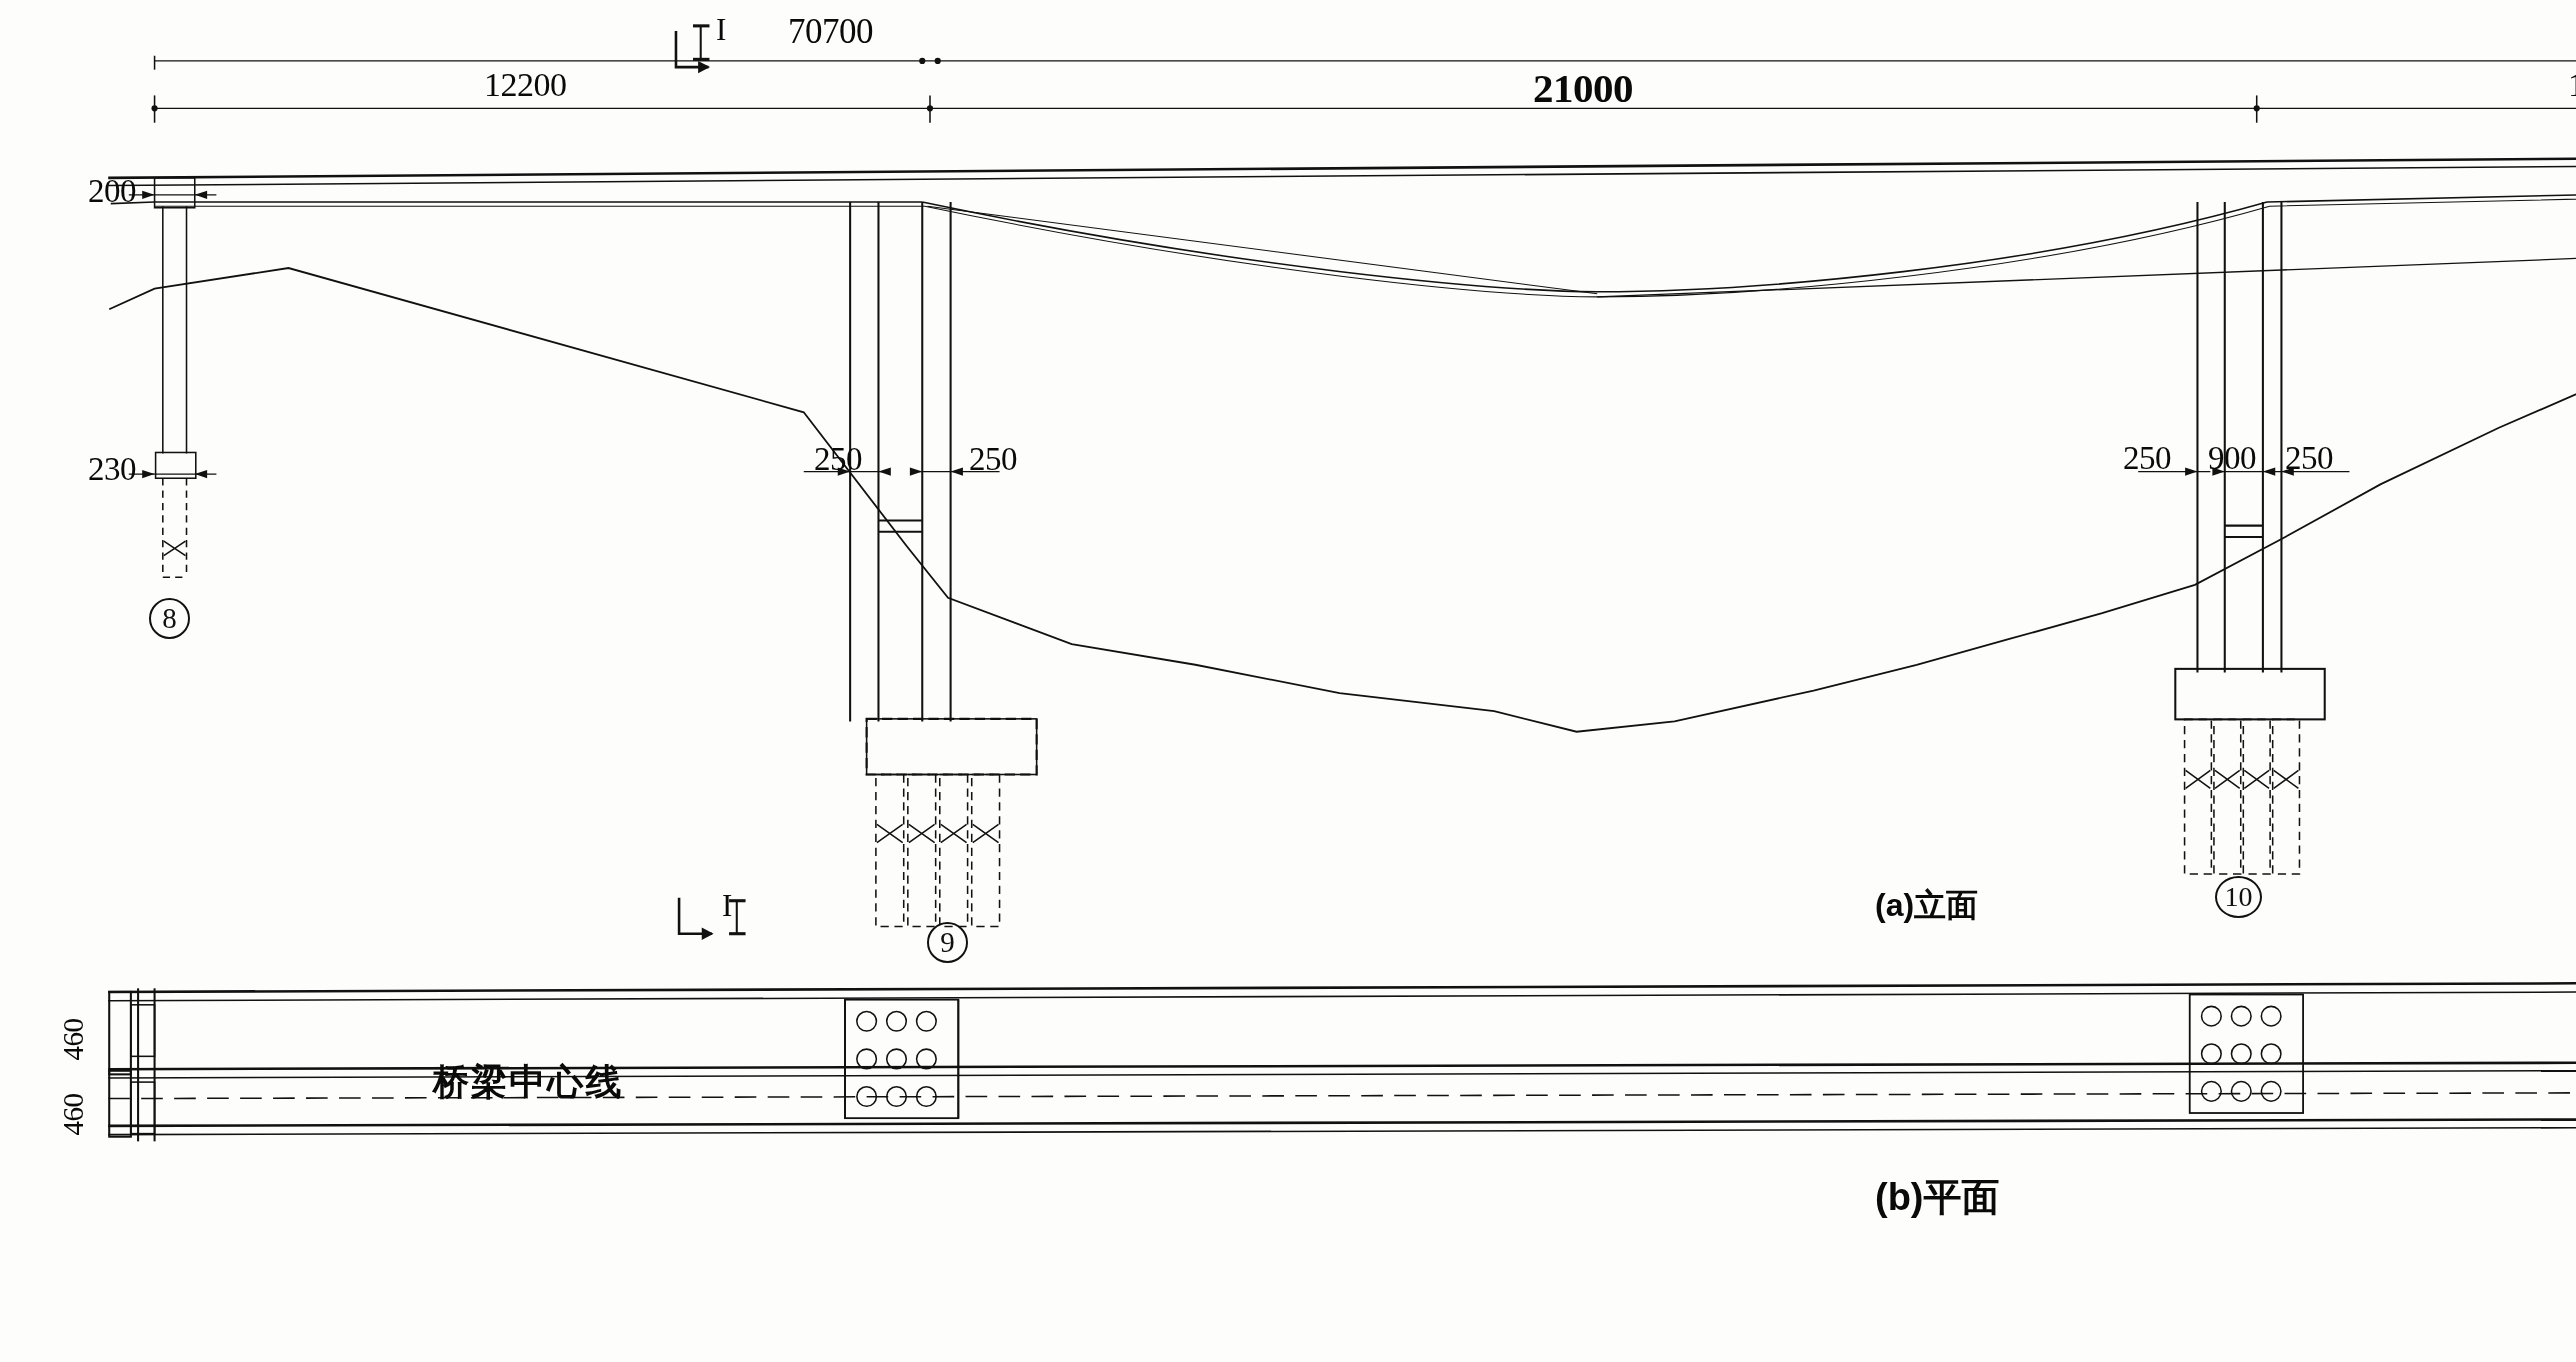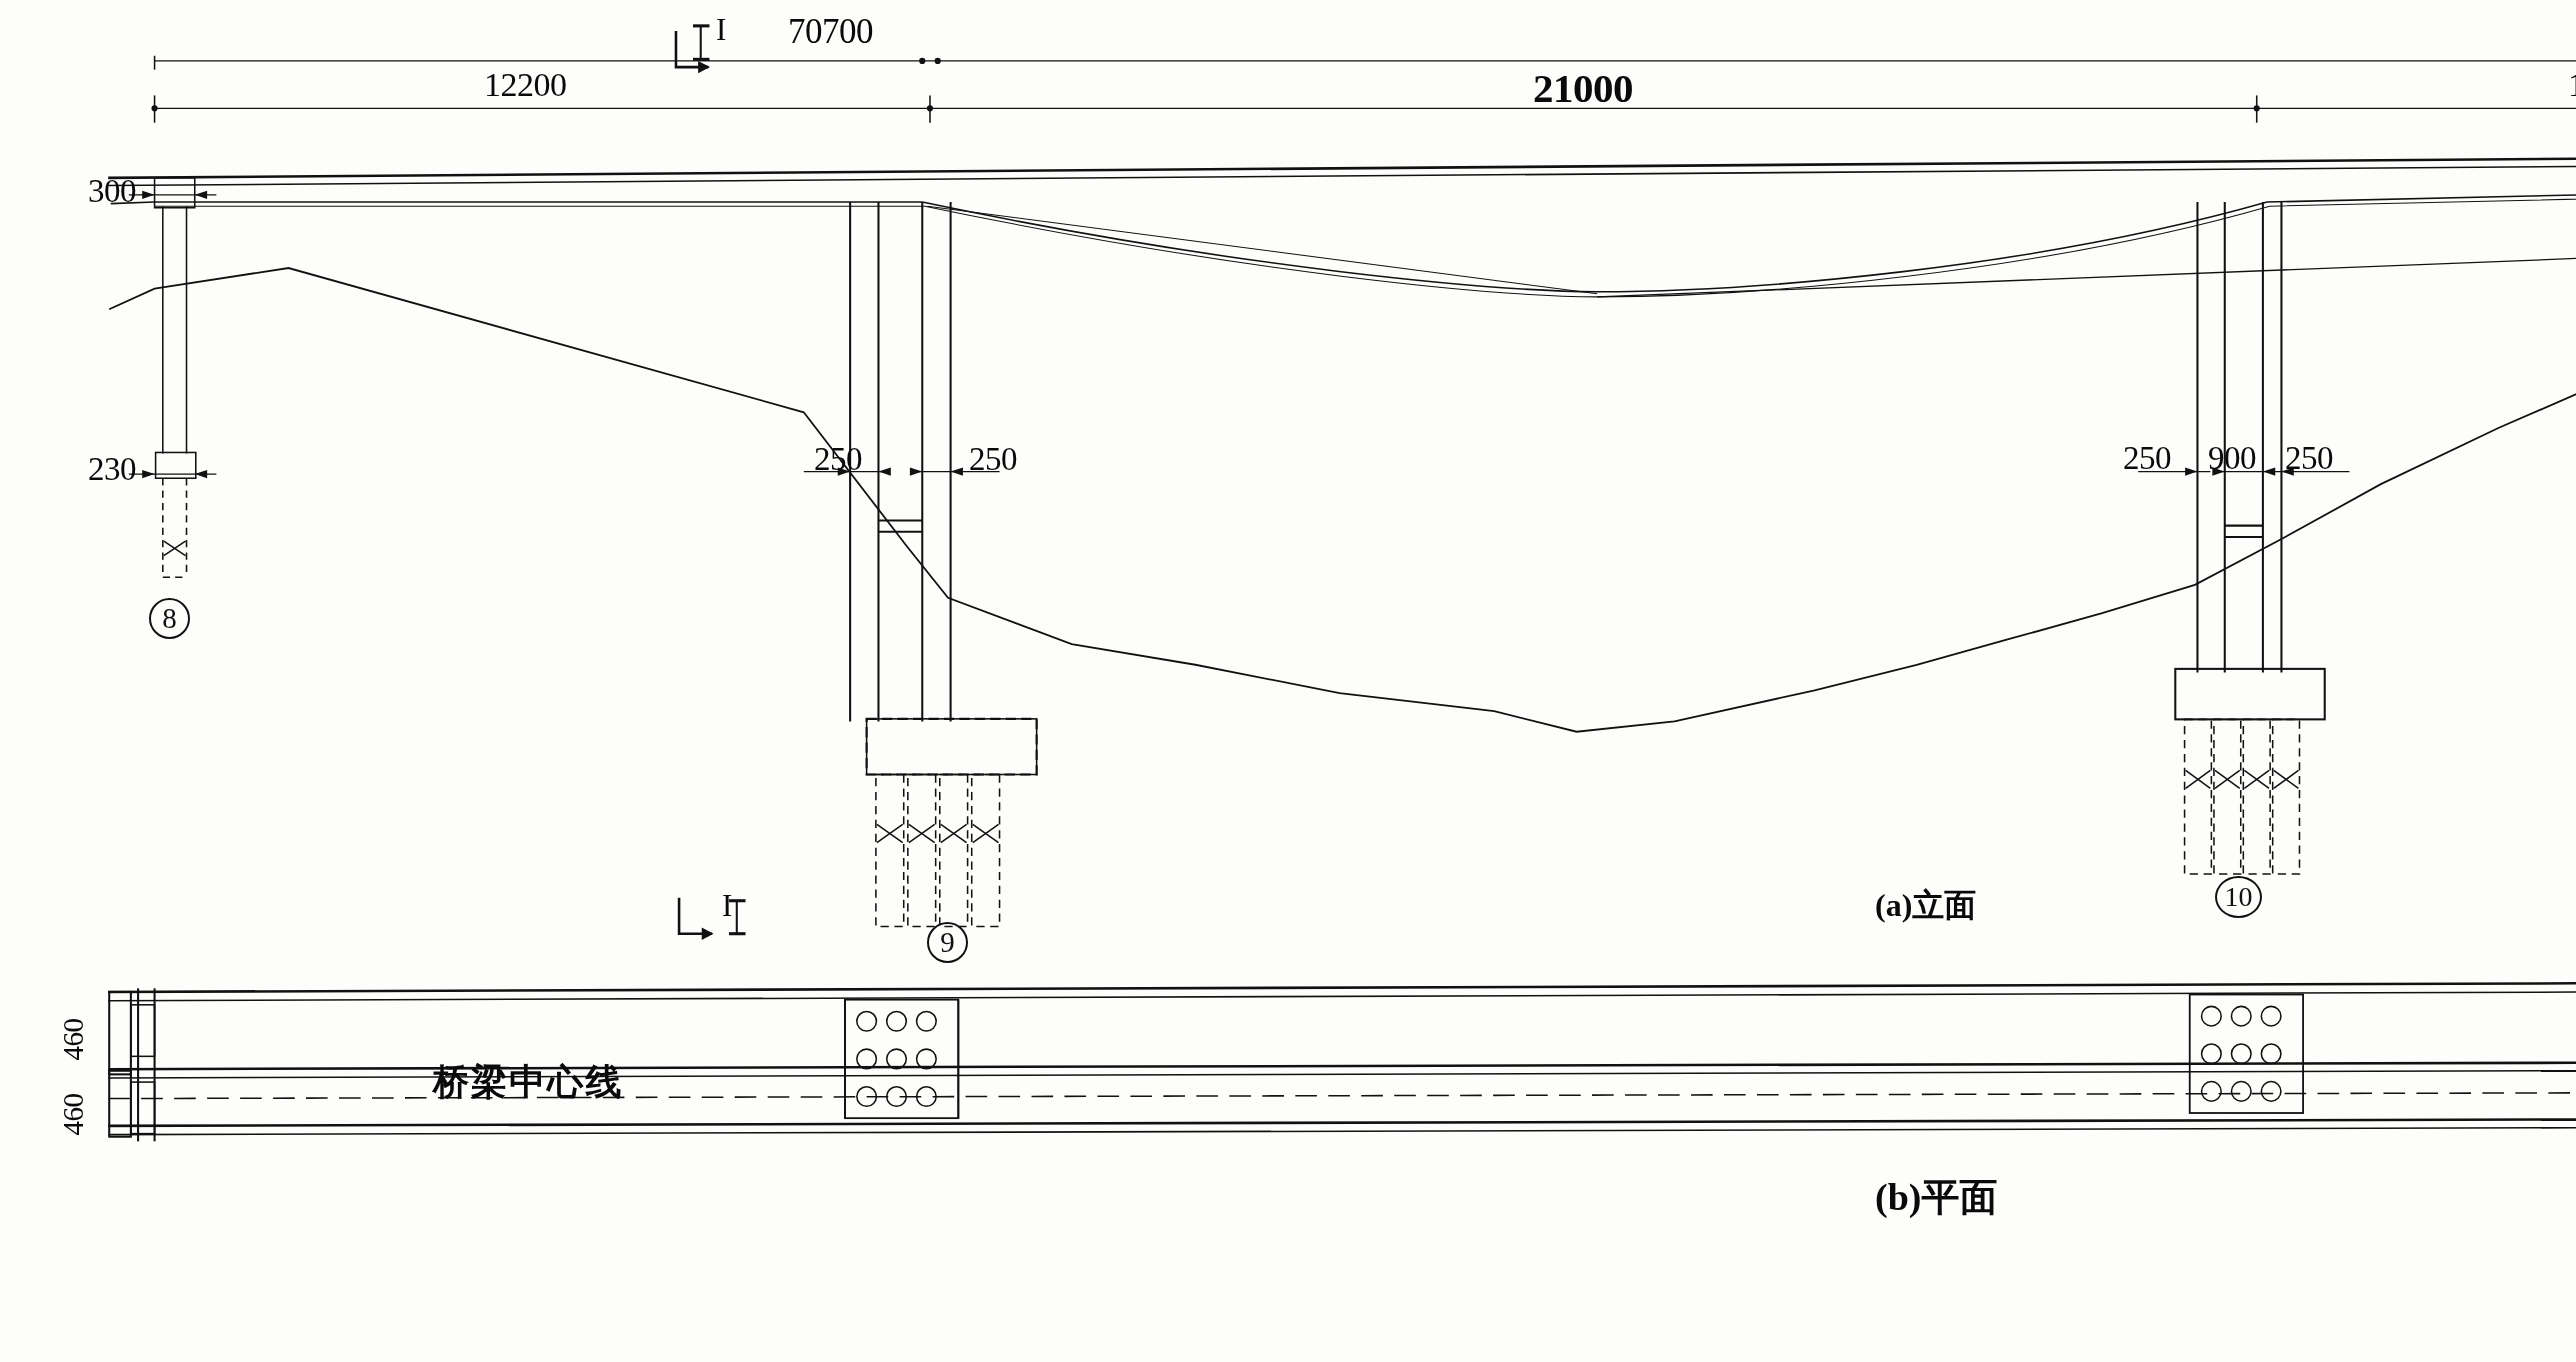--- a/index.html
+++ b/index.html
@@ -1,20 +1,20 @@
 <!DOCTYPE html>
 <html style="font-size:8.2px"><head>
 <meta charset="utf-8">
 <style>
   html,body{margin:0;padding:0;background:#ffffff;}
   body{font-family:"Liberation Serif", serif;}
   #page{position:relative;width:3924px;height:1363px;background:#fdfdfb;overflow:hidden;}
   .lbl{position:absolute;color:#0a0a0a;white-space:nowrap;line-height:1;font-family:"Liberation Serif",serif;}
   .num{font-family:"Liberation Serif",serif;font-weight:400;letter-spacing:-0.5px;}
-  .cn{font-family:Liberation Serif, serif;font-weight:700;}
+  .cn{font-family:Liberation Sans, sans-serif;font-weight:700;}
   .vert{transform-origin:center center;}
   svg{position:absolute;left:0;top:0;}
   .circmark{position:absolute;border:2.1px solid #111;border-radius:50%;display:flex;align-items:center;justify-content:center;color:#111;}
 </style>
 </head>
 <body>
 
 <div id="page">
 
 <svg width="3924" height="1363" viewBox="0 0 7616 2645">
@@ -415,21 +415,21 @@
 </svg>
 
 <div class="lbl num" style="left:788px;top:3px;font-size:35px;margin-top:11px;">70700</div>
 <div class="lbl num" style="left:484px;top:68px;font-size:34px;">12200</div>
 <div class="lbl num" style="left:1533px;top:68px;font-size:41px;font-weight:bold;">21000</div>
 <div class="lbl num" style="left:2568px;top:68px;font-size:34px;">12200</div>
 
 <div class="lbl num" style="left:716px;top:14.4px;font-size:31px;">I</div>
 <div class="lbl num" style="left:722px;top:890px;font-size:31px;">I</div>
 
-<div class="lbl num" style="left:88px;top:175px;font-size:33px;">300</div>
+<div class="lbl num" style="left:88px;top:175px;font-size:33px;">200</div>
 <div class="lbl num" style="left:88px;top:453px;font-size:33px;">230</div>
 <div class="circmark" style="left:149px;top:598px;width:37px;height:37px;font-size:29px;font-family:'Liberation Serif',serif;">
   <span>8</span>
 </div>
 
 <div class="lbl num" style="left:814px;top:443px;font-size:33px;">250</div>
 <div class="lbl num" style="left:969px;top:443px;font-size:33px;">250</div>
 <div class="circmark" style="left:927px;top:922px;width:37px;height:37px;font-size:29px;font-family:'Liberation Serif',serif;">
   <span>9</span>
 </div>

